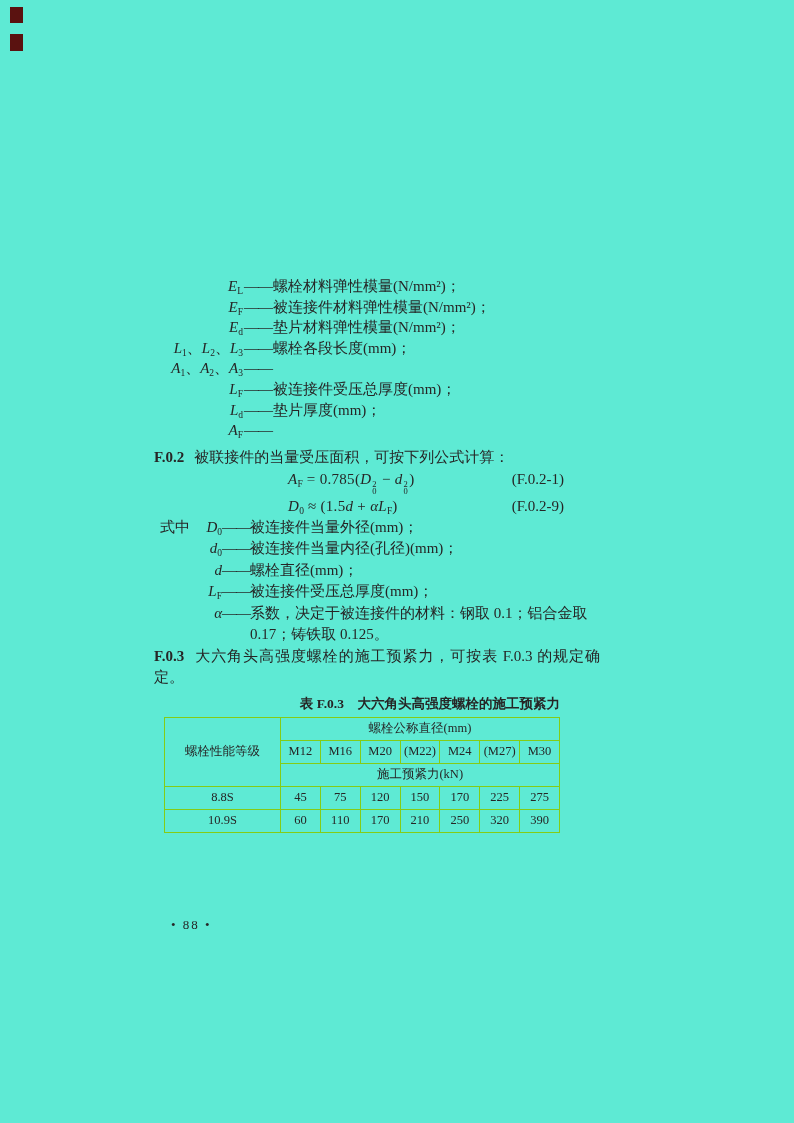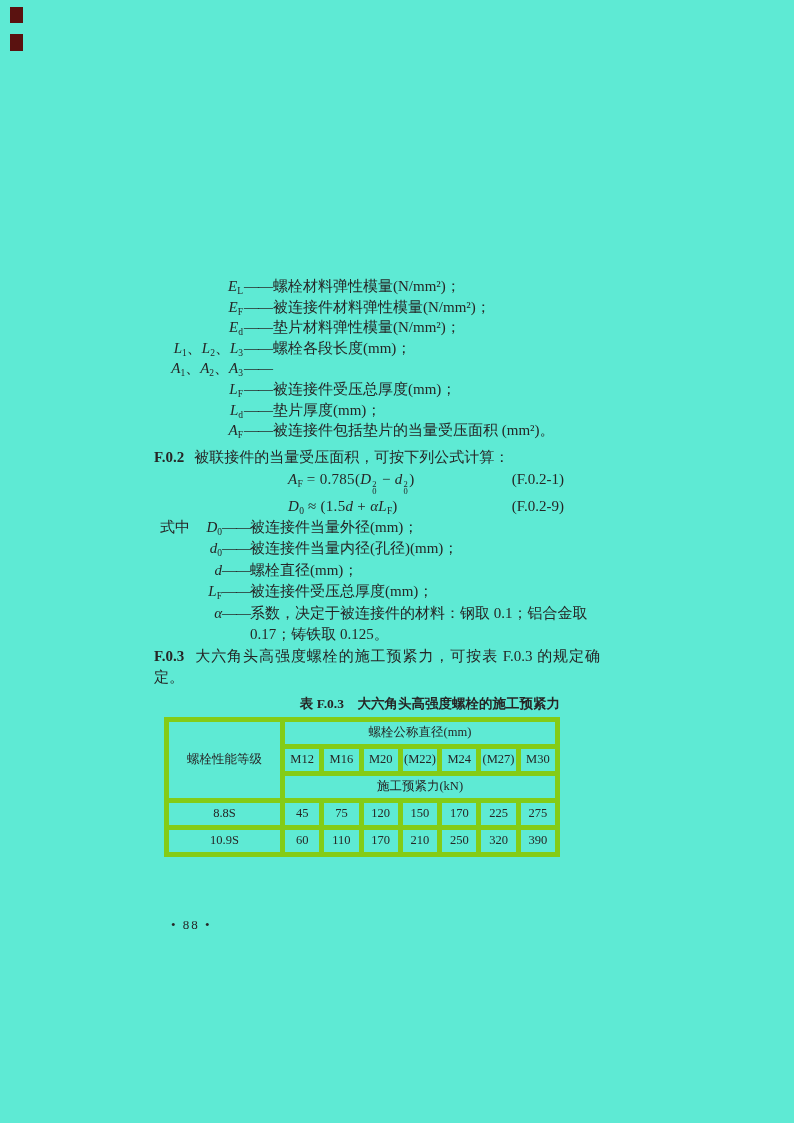--- a/index.html
+++ b/index.html
@@ -45,21 +45,21 @@
   .where-label{position:absolute;left:6px;top:0;line-height:21.5px;}
   .where .def-row{display:flex;line-height:21.5px;}
   .where .sym{flex:0 0 68px;}
   .where .dash{flex:0 0 28px;}
   .where .txt{flex:1;max-width:350px;white-space:normal;}
 
   .tbl-caption{margin:6px 0 4px 10px;width:396px;text-align:right;
     font-weight:bold;font-size:13.5px;line-height:18px;}
   table.pret{border-collapse:collapse;table-layout:fixed;width:396px;margin-left:10px;
     border:1.6px solid #2d2d2d;}
-  table.pret td{border:5px solid #84cc16;text-align:center;vertical-align:middle;
+  table.pret td{border:1px solid #84cc16;text-align:center;vertical-align:middle;
     height:22px;padding:0;font-size:12.5px;}
   col.c0{width:116px;}
 
   .page-number{position:absolute;left:171px;top:917px;font-size:13px;letter-spacing:2px;}
 </style>
 </head>
 <body>
 
 <div class="page">
 
@@ -99,21 +99,20 @@
           <span class="txt">被连接件受压总厚度(mm)；</span>
       </div>
       <div class="def-row">
         <span class="sym"><i>L</i><sub>d</sub></span>
           <span class="dash">——</span>
           <span class="txt">垫片厚度(mm)；</span>
       </div>
       <div class="def-row">
         <span class="sym"><i>A</i><sub>F</sub></span>
           <span class="dash">——</span>
-          <span class="txt">被连接件包括垫片的当量受压面积 (mm²)。</span>
       </div>
     </div>
 
     <div class="para p-f02">
       <span class="lbl">F.0.2</span><span>被联接件的当量受压面积，可按下列公式计算：</span>
     </div>
 
     <div class="formula">
       <span class="expr"><i>A</i><sub>F</sub> = 0.785(<i>D</i><span class="ss">
             <span>2</span>

